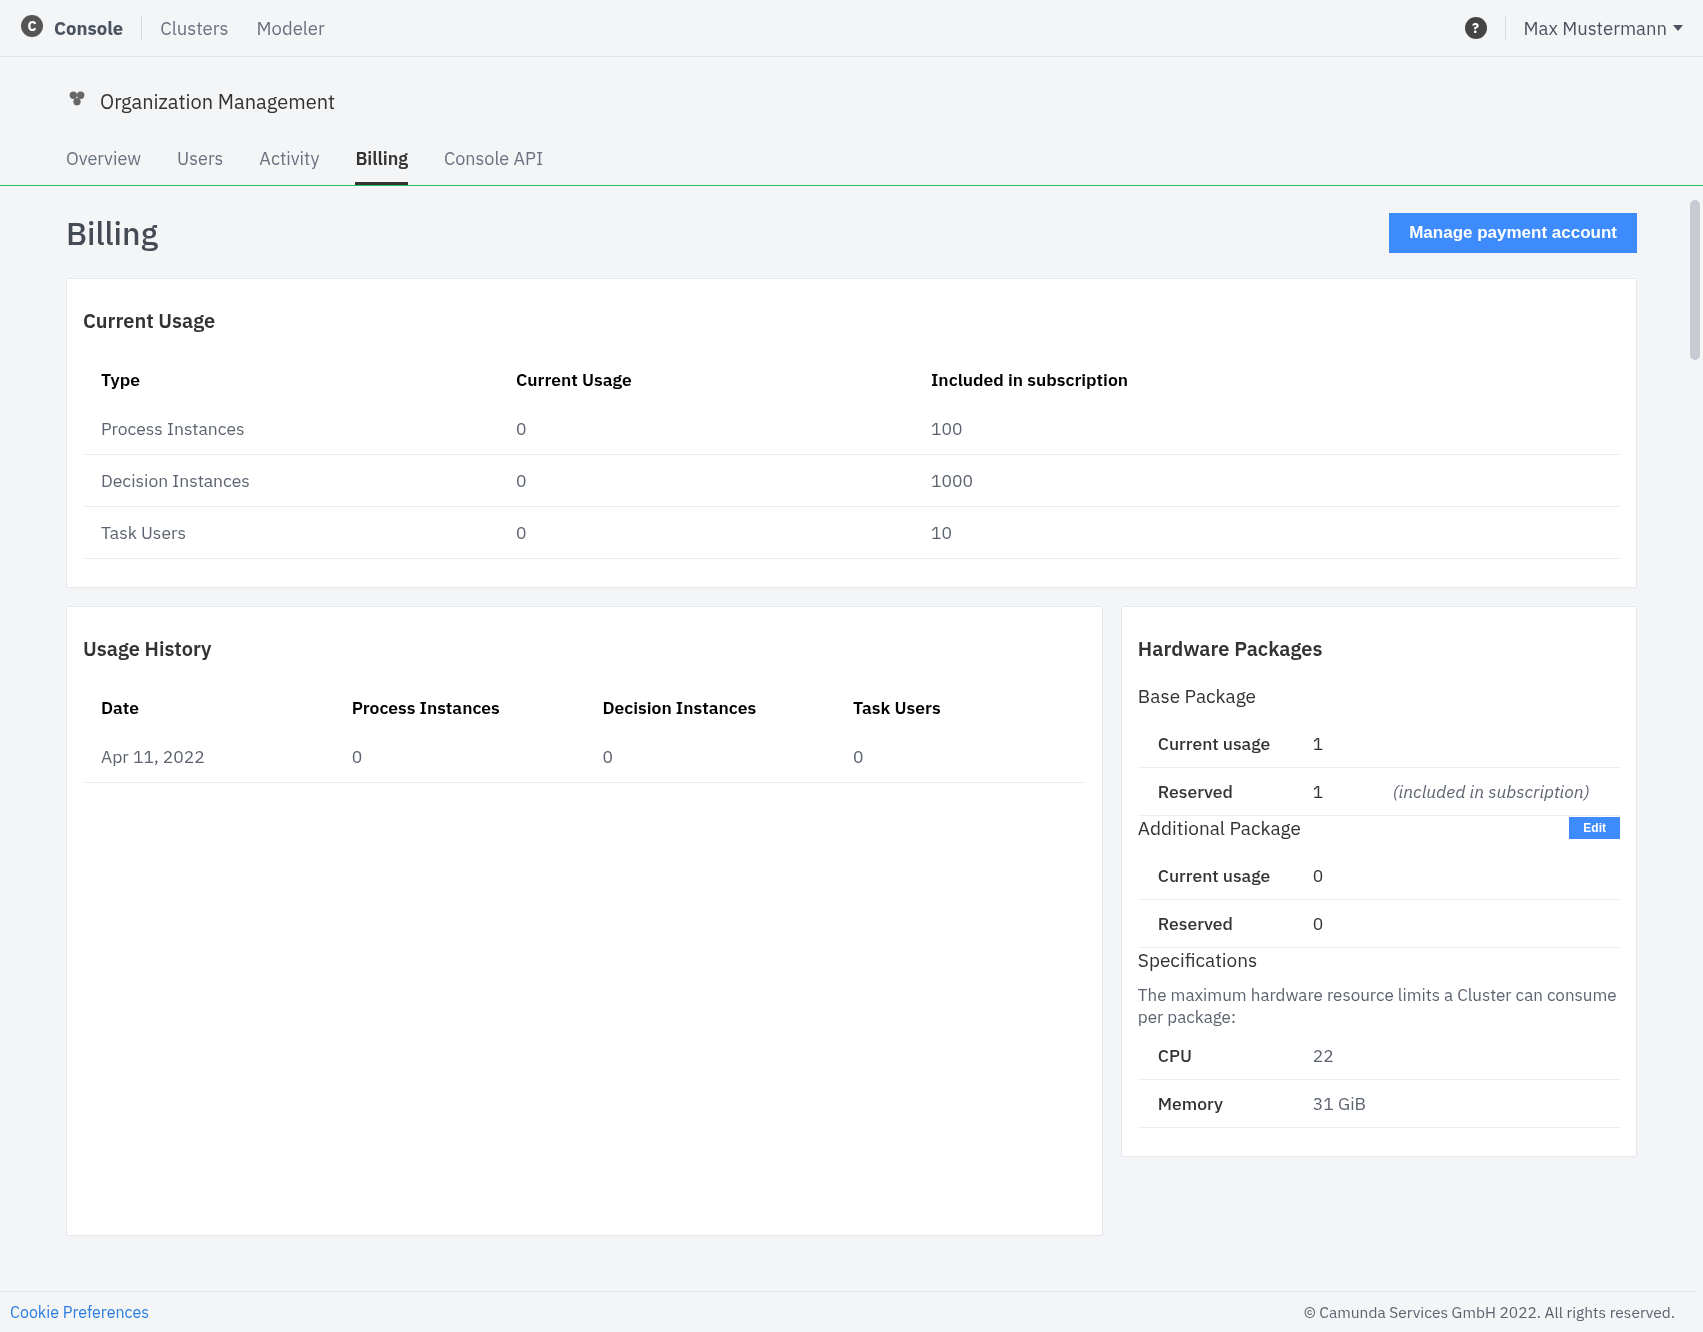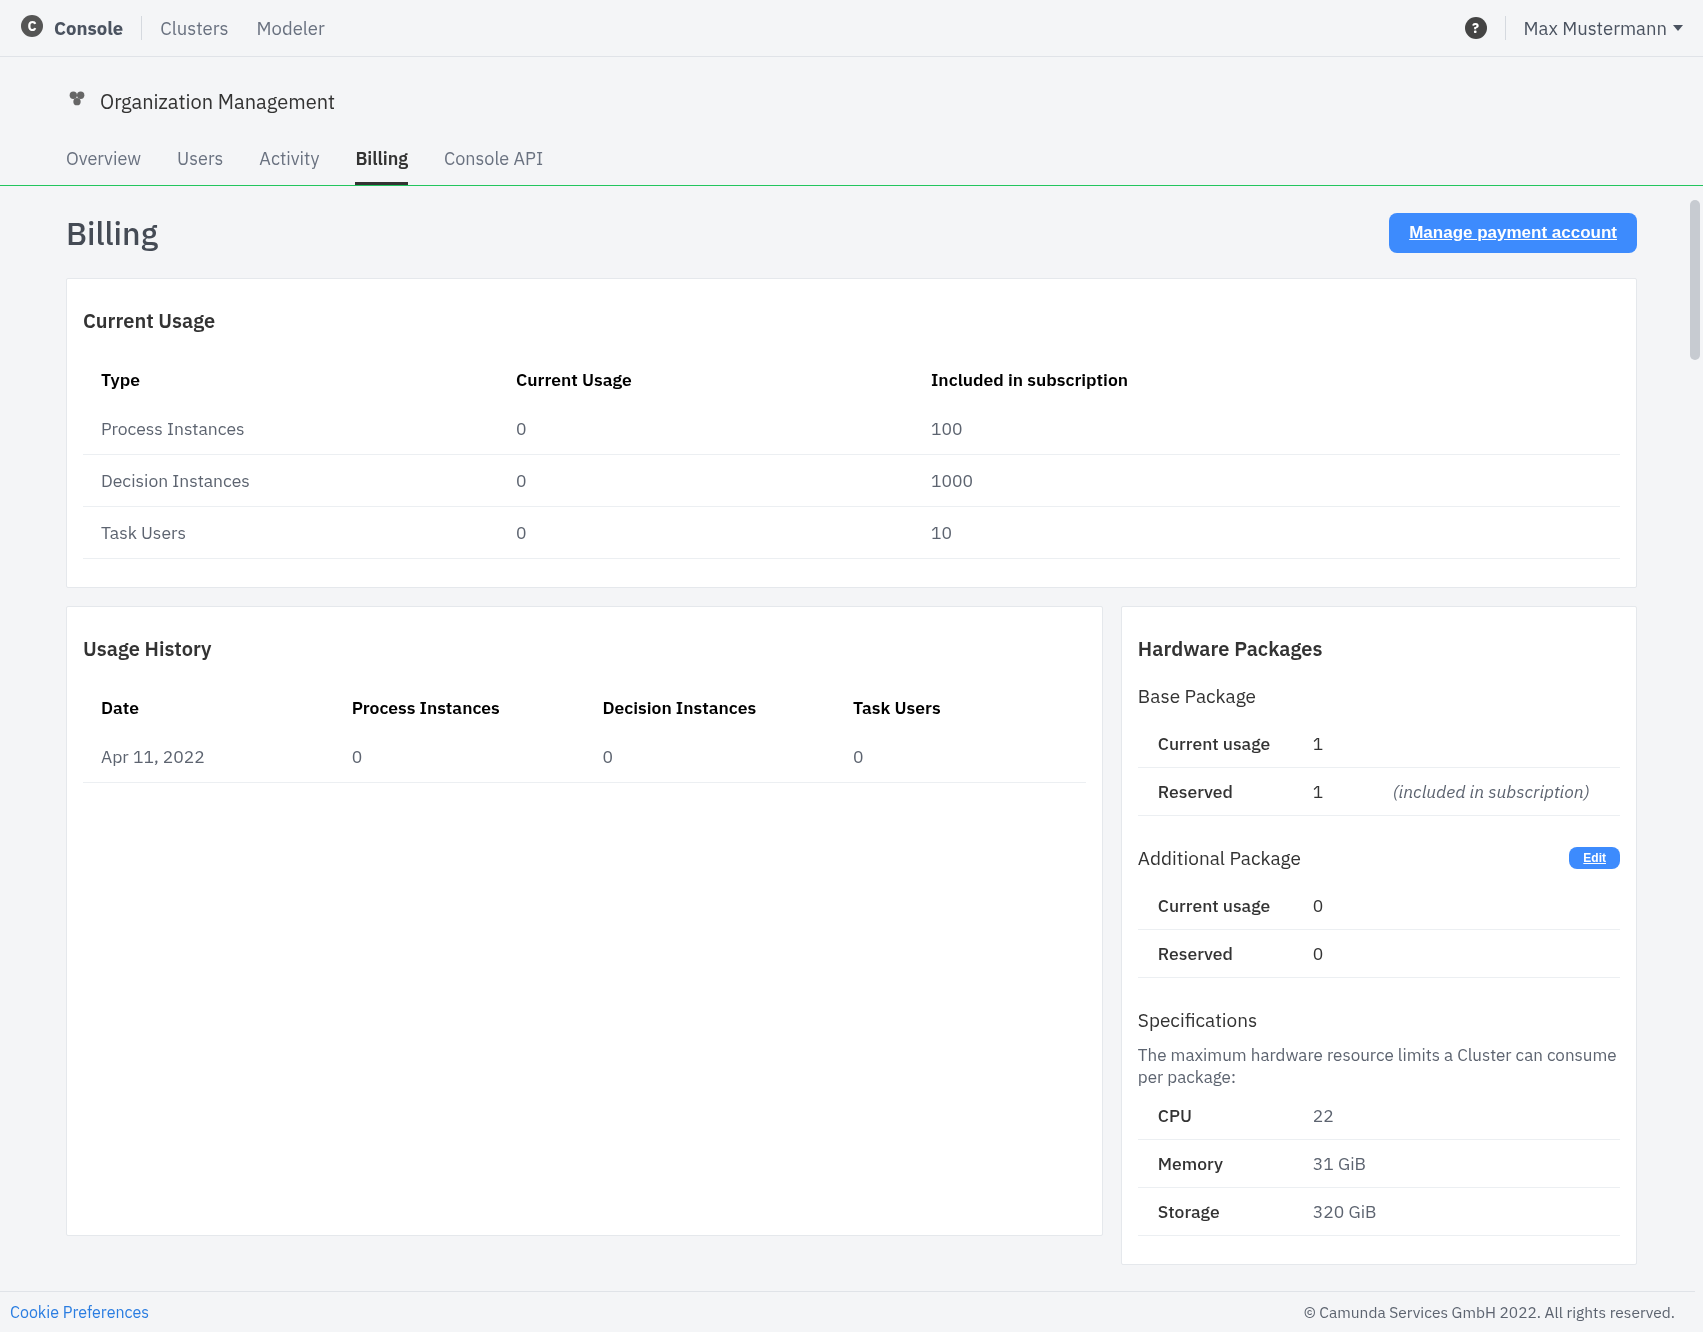--- a/index.html
+++ b/index.html
@@ -110,26 +110,25 @@
 }
 .page-title {
   font-size: 32px;
   font-weight: 500;
   color: #454b55;
 }
 .btn {
   background: #3d8bfd;
   color: #fff;
   border: none;
-  border-radius: 8px;
+  border-radius: 0;
   padding: 10px 20px;
   font-size: 17px;
   font-weight: 600;
   cursor: pointer;
-  text-decoration: underline;
 }
 .btn.sm { padding: 4px 14px; font-size: 12px; font-weight:600; }
 .spacer { flex: 1; }
 .card {
   background: #fff;
   border: 1px solid #e5e8ec;
   border-radius: 2px;
   padding: 28px 16px;
   margin-bottom: 18px;
 }
@@ -190,21 +189,21 @@
 }
 .scroll-thumb {
   position:absolute;
   top: 140px;
   height: 160px;
   right: 0;
   width: 10px;
   background: #c7cbd1;
   border-radius: 6px;
 }
-.hw-block { margin-bottom: 30px; }
+.hw-block { }
 </style>
 </head>
 <body>
 
 <div class="topbar">
   <div class="brand">
     <span>
       <svg viewBox="0 0 24 24">
           <circle cx="12" cy="12" r="11" fill="#555"></circle>
           <text x="12" y="17" text-anchor="middle" font-size="14" fill="#fff" font-weight="700">C</text>
@@ -356,24 +355,20 @@
           <table class="inner">
             <tbody>
                 <tr>
               <td class="key">CPU</td>
               <td>22</td>
             </tr>
             <tr>
               <td class="key">Memory</td>
               <td>31 GiB</td>
             </tr>
-            <tr>
-              <td class="key">Storage</td>
-              <td>320 GiB</td>
-            </tr>
           </tbody>
             </table>
         </div>
       </div>
     </div>
   </div>
 </div>
 
 <div class="scrollbar">
   <div class="scroll-thumb"></div>

